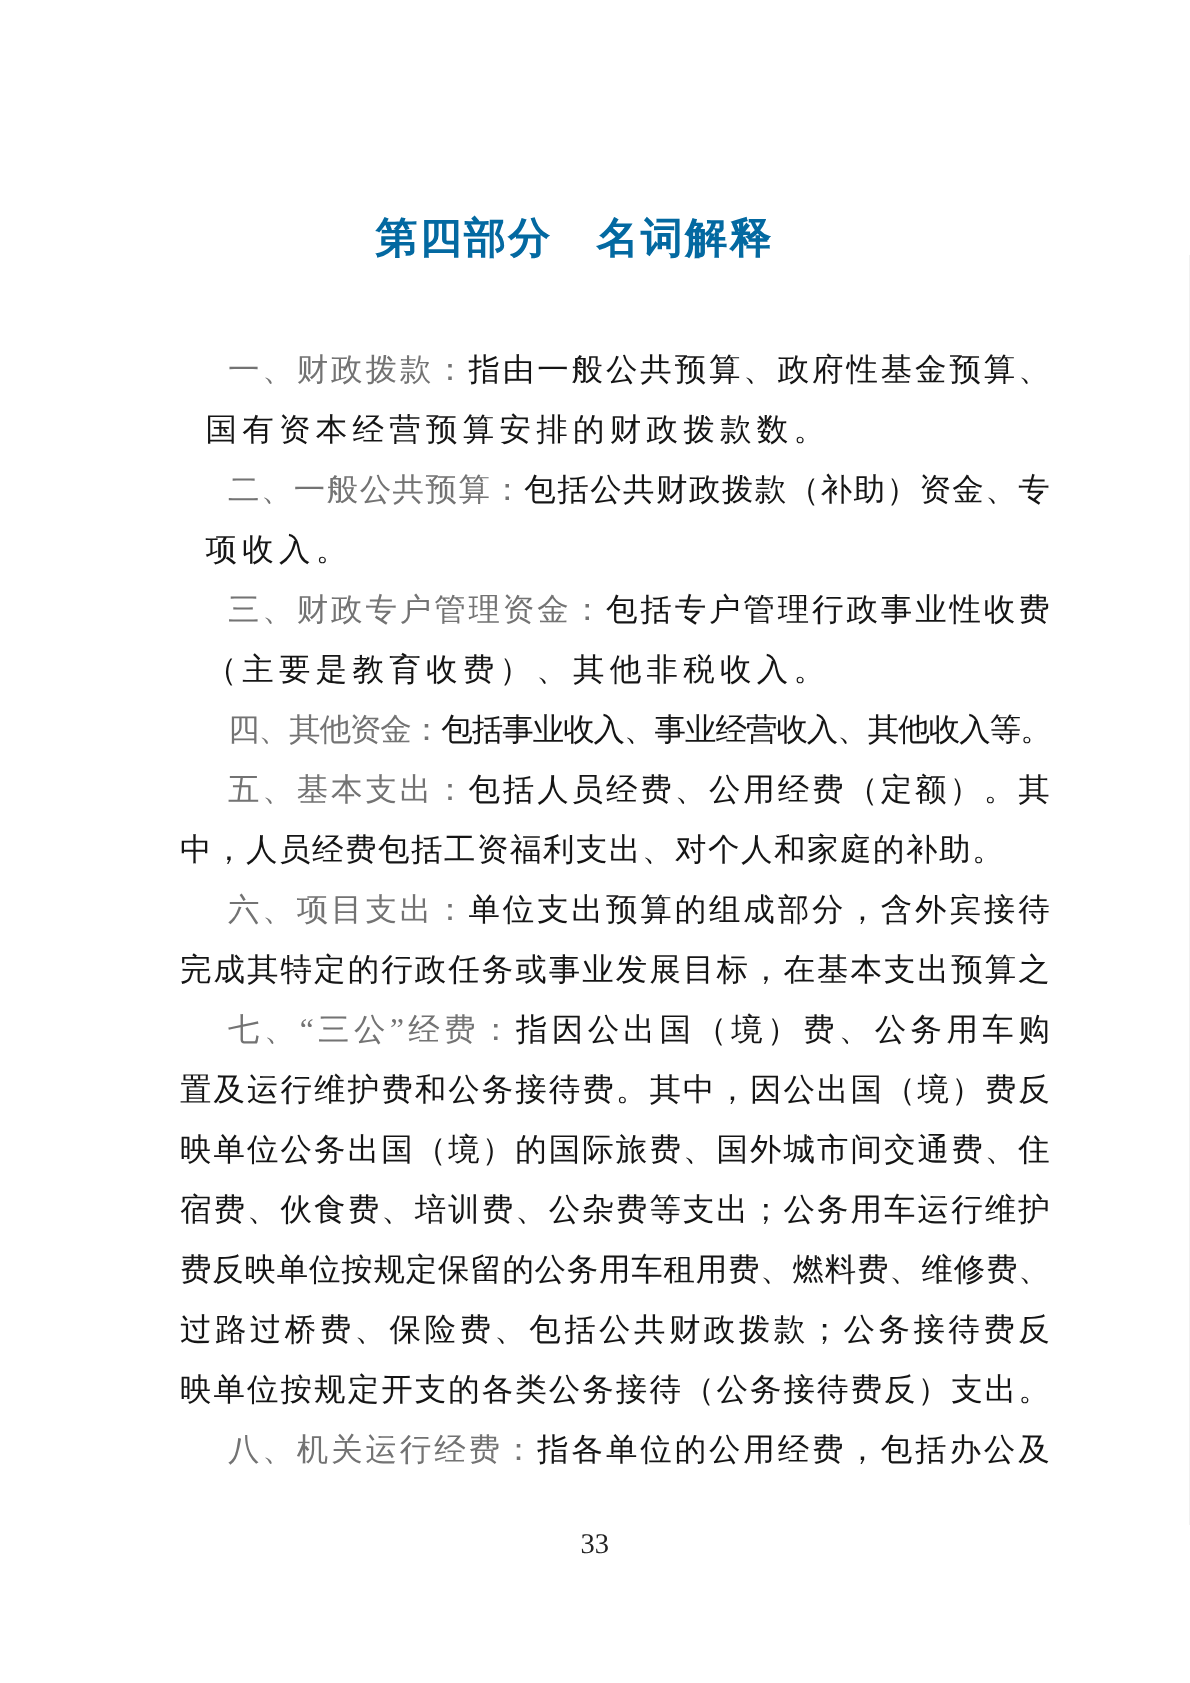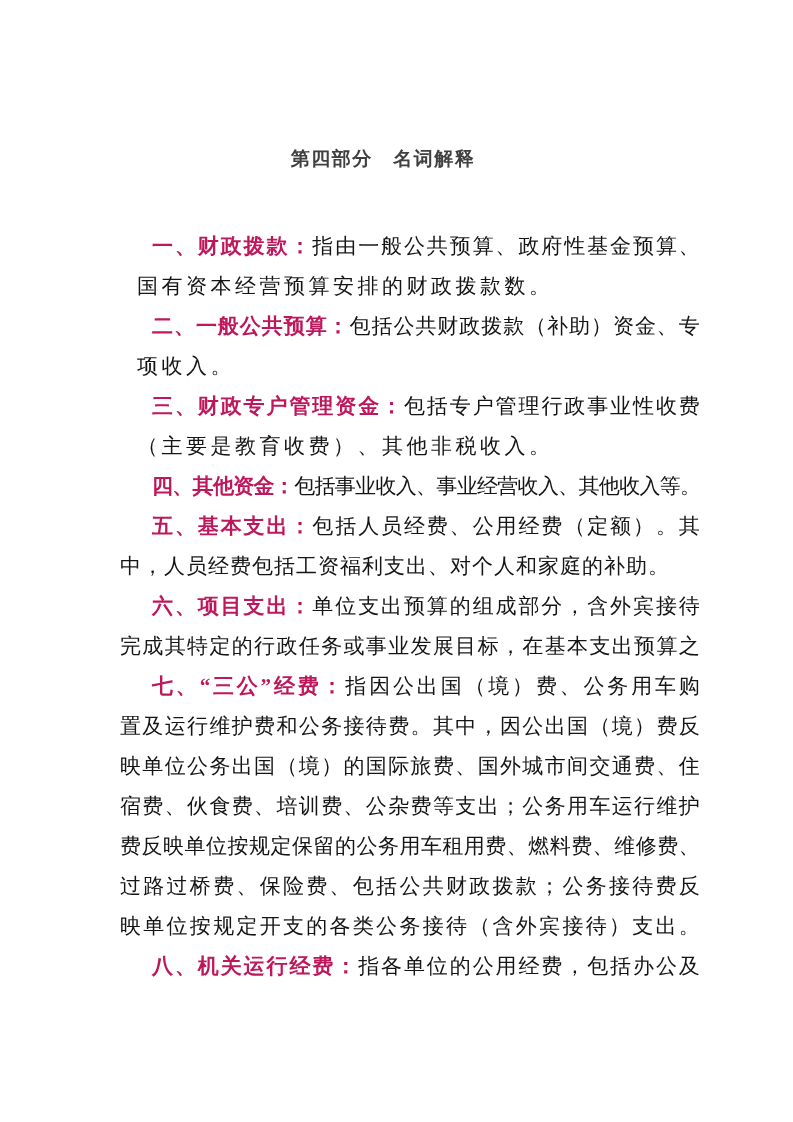--- a/index.html
+++ b/index.html
@@ -20,24 +20,24 @@
   .doc-title {
     position: absolute;
     top: 145px;
     left: 0;
     width: 766px;
     height: 28px;
     line-height: 28px;
     text-align: center;
     font-family: "Liberation Sans", "DejaVu Sans", sans-serif;
     font-weight: 700;
-    font-size: 19px;
+    font-size: 28px;
     letter-spacing: 1.5px;
     margin: 0;
-    color: #404040;
+    color: #0369a1;
   }
   .doc-body {
     position: absolute;
     left: 120px;
     top: 226px;
     width: 580px;
   }
   .line {
     height: 40px;
     line-height: 40px;
@@ -49,22 +49,22 @@
     white-space: normal;
     text-align: justify;
     text-align-last: justify;
     text-justify: inter-character;
   }
   .line.fill  { letter-spacing: 0.2px; }
   .line.tight { letter-spacing: -1.1px; }
   .line.loose { letter-spacing: 3.5px; margin-left: 17px; }
   .line.semi  { letter-spacing: 1px; }
   .line b {
-    font-weight: 700;
-    color: #be185d;
+    font-weight: 400;
+    color: #737373;
   }
   .page-number {
     position: absolute;
     top: 1017px;
     left: 0;
     width: 793px;
     height: 26px;
     line-height: 26px;
     text-align: center;
     font-size: 19px;
@@ -88,17 +88,18 @@
       <div class="line fill first"><b>五、基本支出：</b><span>包括人员经费、公用经费（定额）。其</span></div>
       <div class="line semi"><span>中，人员经费包括工资福利支出、对个人和家庭的补助。</span></div>
       <div class="line fill first"><b>六、项目支出：</b><span>单位支出预算的组成部分，含外宾接待</span></div>
       <div class="line fill"><span>完成其特定的行政任务或事业发展目标，在基本支出预算之</span></div>
       <div class="line fill first"><b>七、“三公”经费：</b><span>指因公出国（境）费、公务用车购</span></div>
       <div class="line fill"><span>置及运行维护费和公务接待费。其中，因公出国（境）费反</span></div>
       <div class="line fill"><span>映单位公务出国（境）的国际旅费、国外城市间交通费、住</span></div>
       <div class="line fill"><span>宿费、伙食费、培训费、公杂费等支出；公务用车运行维护</span></div>
       <div class="line fill"><span>费反映单位按规定保留的公务用车租用费、燃料费、维修费、</span></div>
       <div class="line fill"><span>过路过桥费、保险费、包括公共财政拨款；公务接待费反</span></div>
-      <div class="line fill"><span>映单位按规定开支的各类公务接待（含外宾接待）支出。</span></div>
+      <div class="line fill"><span>映单位按规定开支的各类公务接待（公务接待费反）支出。</span></div>
       <div class="line fill first"><b>八、机关运行经费：</b><span>指各单位的公用经费，包括办公及</span></div>
     </div>
 
+  <div class="page-number">33</div>
 </div>
 
 </body></html>

